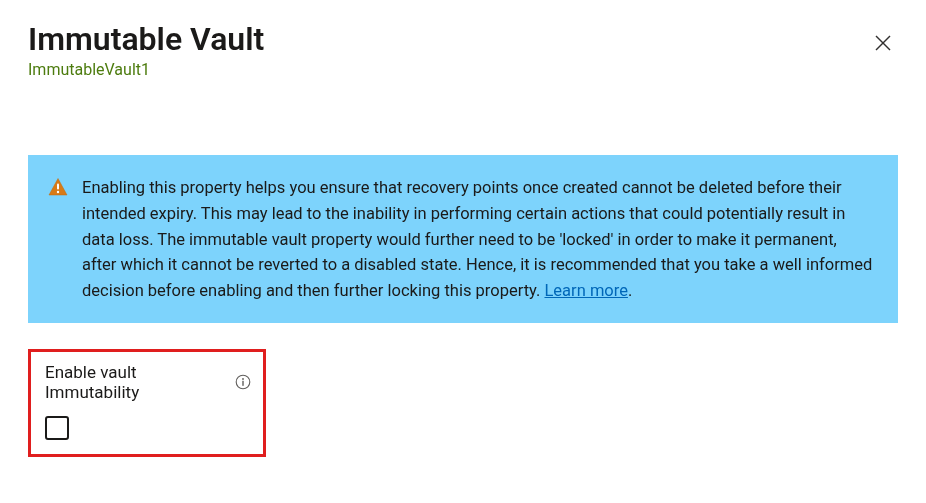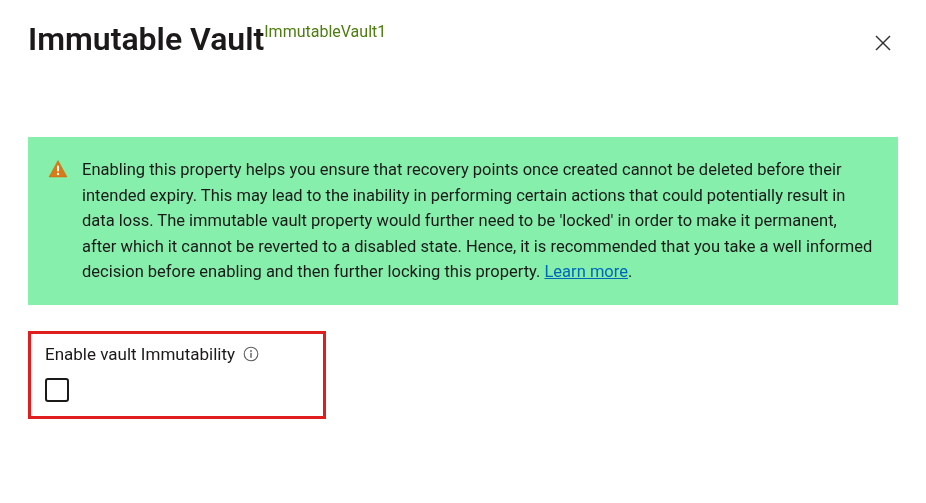--- a/index.html
+++ b/index.html
@@ -15,21 +15,21 @@
       padding: 20px 28px;
       color: #323130;
     }
     .header {
       display: flex;
       justify-content: space-between;
       align-items: flex-start;
     }
     .title-block {
       display: flex;
-      flex-direction: row;
+      flex-direction: column;
       justify-content: center;
     }
     .page-title {
       font-size: 32px;
       font-weight: 600;
       color: #1b1a19;
       line-height: 1.2;
     }
     .page-subtitle {
       font-size: 16px;
@@ -41,21 +41,21 @@
       border: none;
       cursor: pointer;
       padding: 6px;
       color: #323130;
       display: flex;
       align-items: center;
       justify-content: center;
       margin-top: 8px;
     }
     .warning-box {
-      background: #86efac;
+      background: #7dd3fc;
       padding: 20px 24px 20px 20px;
       margin-top: 76px;
       display: flex;
       gap: 14px;
       align-items: flex-start;
     }
     .warning-icon-wrap {
       flex-shrink: 0;
       margin-top: 2px;
     }
@@ -66,21 +66,21 @@
     }
     .learn-more {
       color: #0067b8;
       text-decoration: underline;
       cursor: pointer;
     }
     .highlight-box {
       border: 3px solid #e01e1e;
       padding: 10px 12px 14px 14px;
       margin-top: 26px;
-      width: 298px;
+      width: 238px;
     }
     .checkbox-label-row {
       display: flex;
       align-items: center;
       gap: 8px;
     }
     .checkbox-label {
       font-size: 17px;
       color: #1b1a19;
     }

